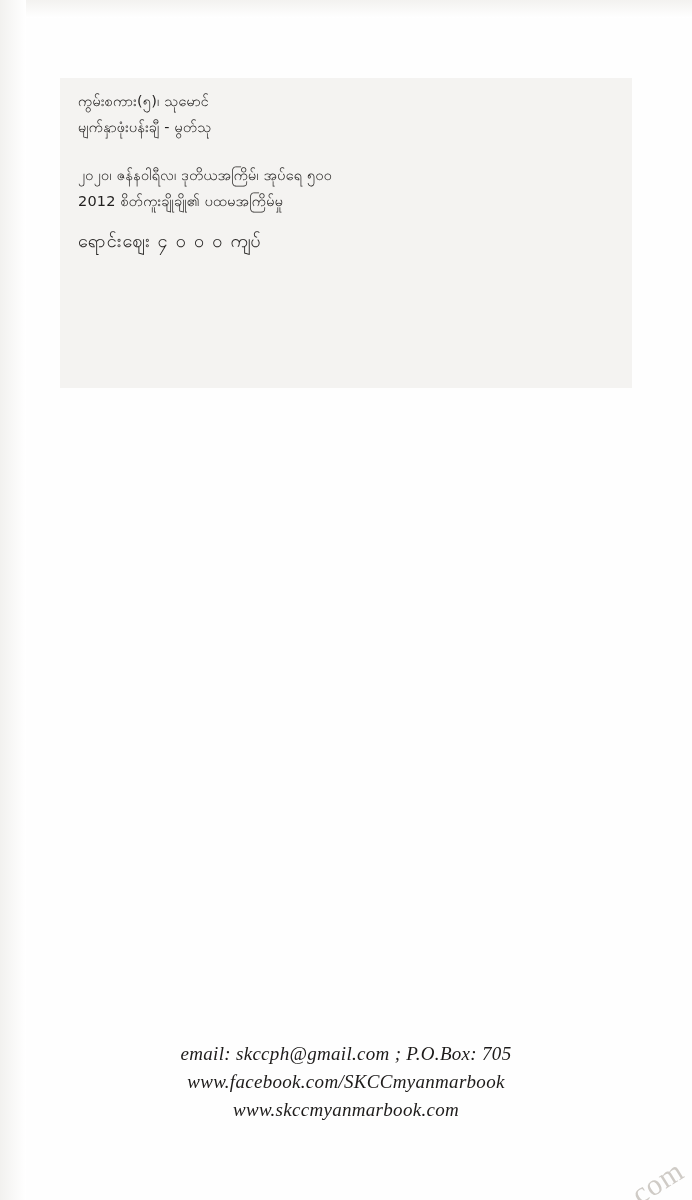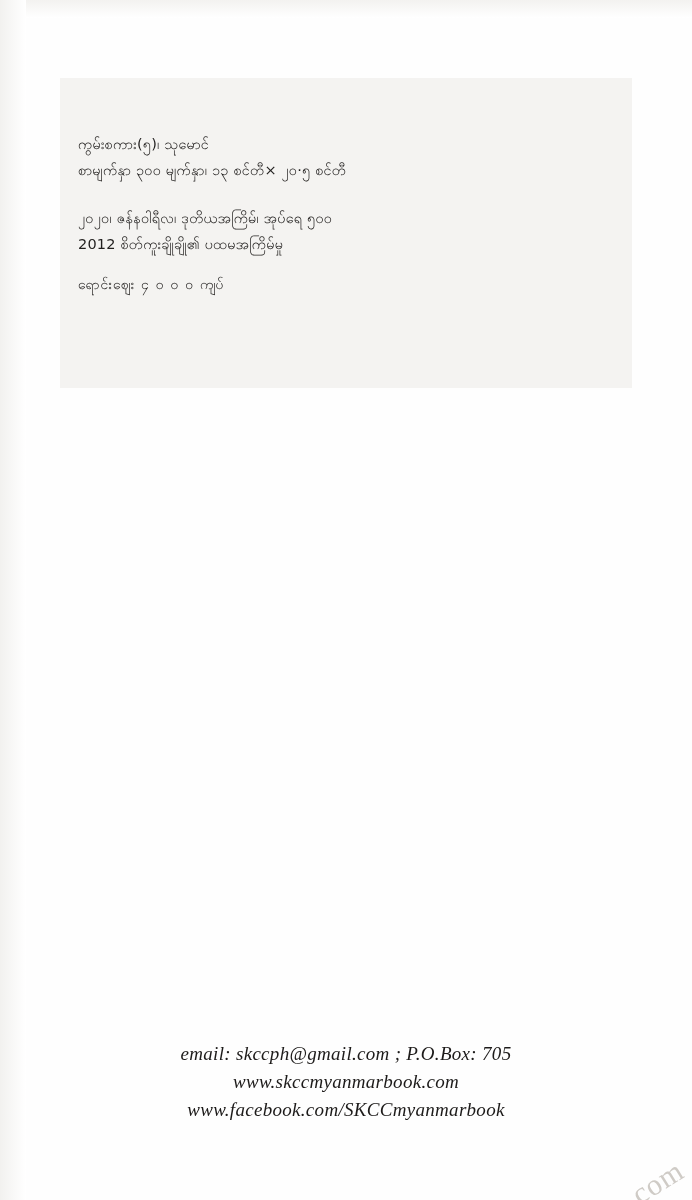--- a/index.html
+++ b/index.html
@@ -32,41 +32,40 @@
     background: #f4f3f1;
   }
 
   
   .colophon {
     position: absolute;
     left: 78px;
     top: 88px;
     width: 545px;
     color: #20201f;
-    margin-top: 43px;
   }
 
   .mm-line {
     font-family: "DejaVu Sans", sans-serif;
     font-size: 14.5px;
     line-height: 26px;
     letter-spacing: 0.2px;
     white-space: nowrap;
     color: #211f1e;
   }
 
   .block-gap {
     height: 22px;
   }
   .block-gap-sm {
     height: 14px;
   }
 
   .price-line {
-    font-size: 14px;
+    font-size: 18px;
     line-height: 26px;
     letter-spacing: 1.2px;
     color: #211f1e;
     white-space: nowrap;
   }
 
   
   .footer {
     position: absolute;
     left: 0;
@@ -118,33 +117,33 @@
 <div class="page">
 
   <div class="edge-shade-top"></div>
   <div class="edge-shade-left"></div>
 
   <div class="scan-tint"></div>
 
   <div class="colophon">
 
     <div class="mm-line">ကွမ်းစကား(၅)၊ သုမောင်</div>
-    <div class="mm-line">စာမျက်နှာ ၃၀၀  မျက်နှာ၊  ၁၃ စင်တီ× ၂၀·၅ စင်တီ</div>
+    <div class="mm-line">မျက်နှာဖုံးပန်းချီ - မွတ်သု</div>
 
     <div class="block-gap"></div>
 
     <div class="mm-line">၂၀၂၀၊ ဇန်နဝါရီလ၊ ဒုတိယအကြိမ်၊ အုပ်ရေ ၅၀၀</div>
     <div class="mm-line">2012 စိတ်ကူးချိုချို၏ ပထမအကြိမ်မှု</div>
 
     <div class="block-gap-sm"></div>
 
     <div class="price-line">ရောင်းဈေး  ၄ ၀ ၀ ၀ ကျပ်</div>
   </div>
 
   <div class="footer">
     <div class="footer-line">email: skccph@gmail.com ; P.O.Box: 705</div>
+    <div class="footer-line">www.facebook.com/SKCCmyanmarbook</div>
     <div class="footer-line">www.skccmyanmarbook.com</div>
-    <div class="footer-line">www.facebook.com/SKCCmyanmarbook</div>
   </div>
 
   <div class="watermark">mgyoe.com</div>
 
 </div>
 
 </body></html>

